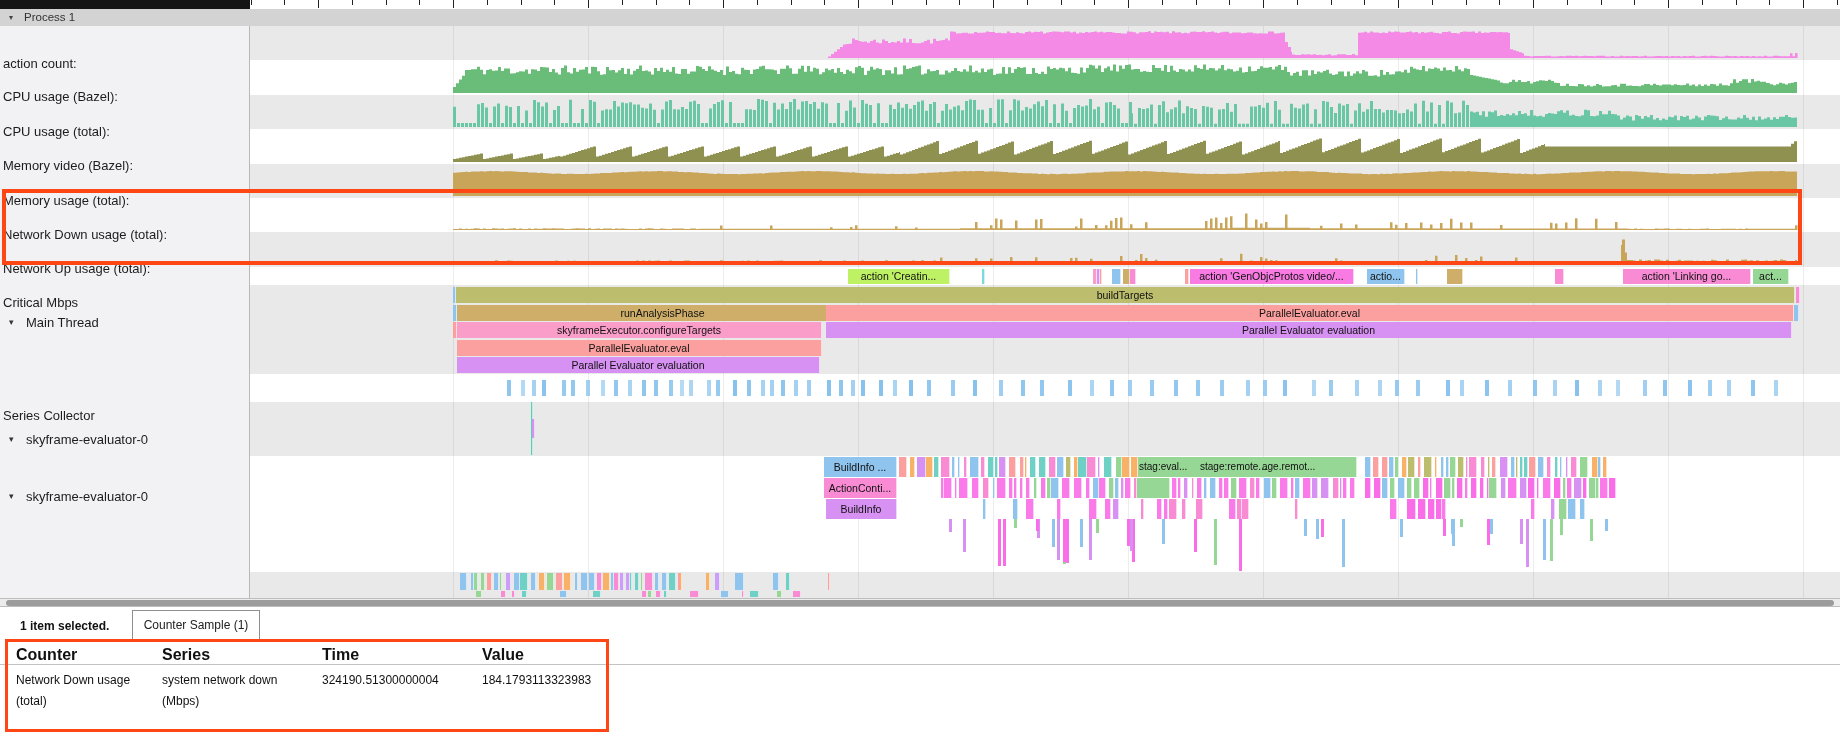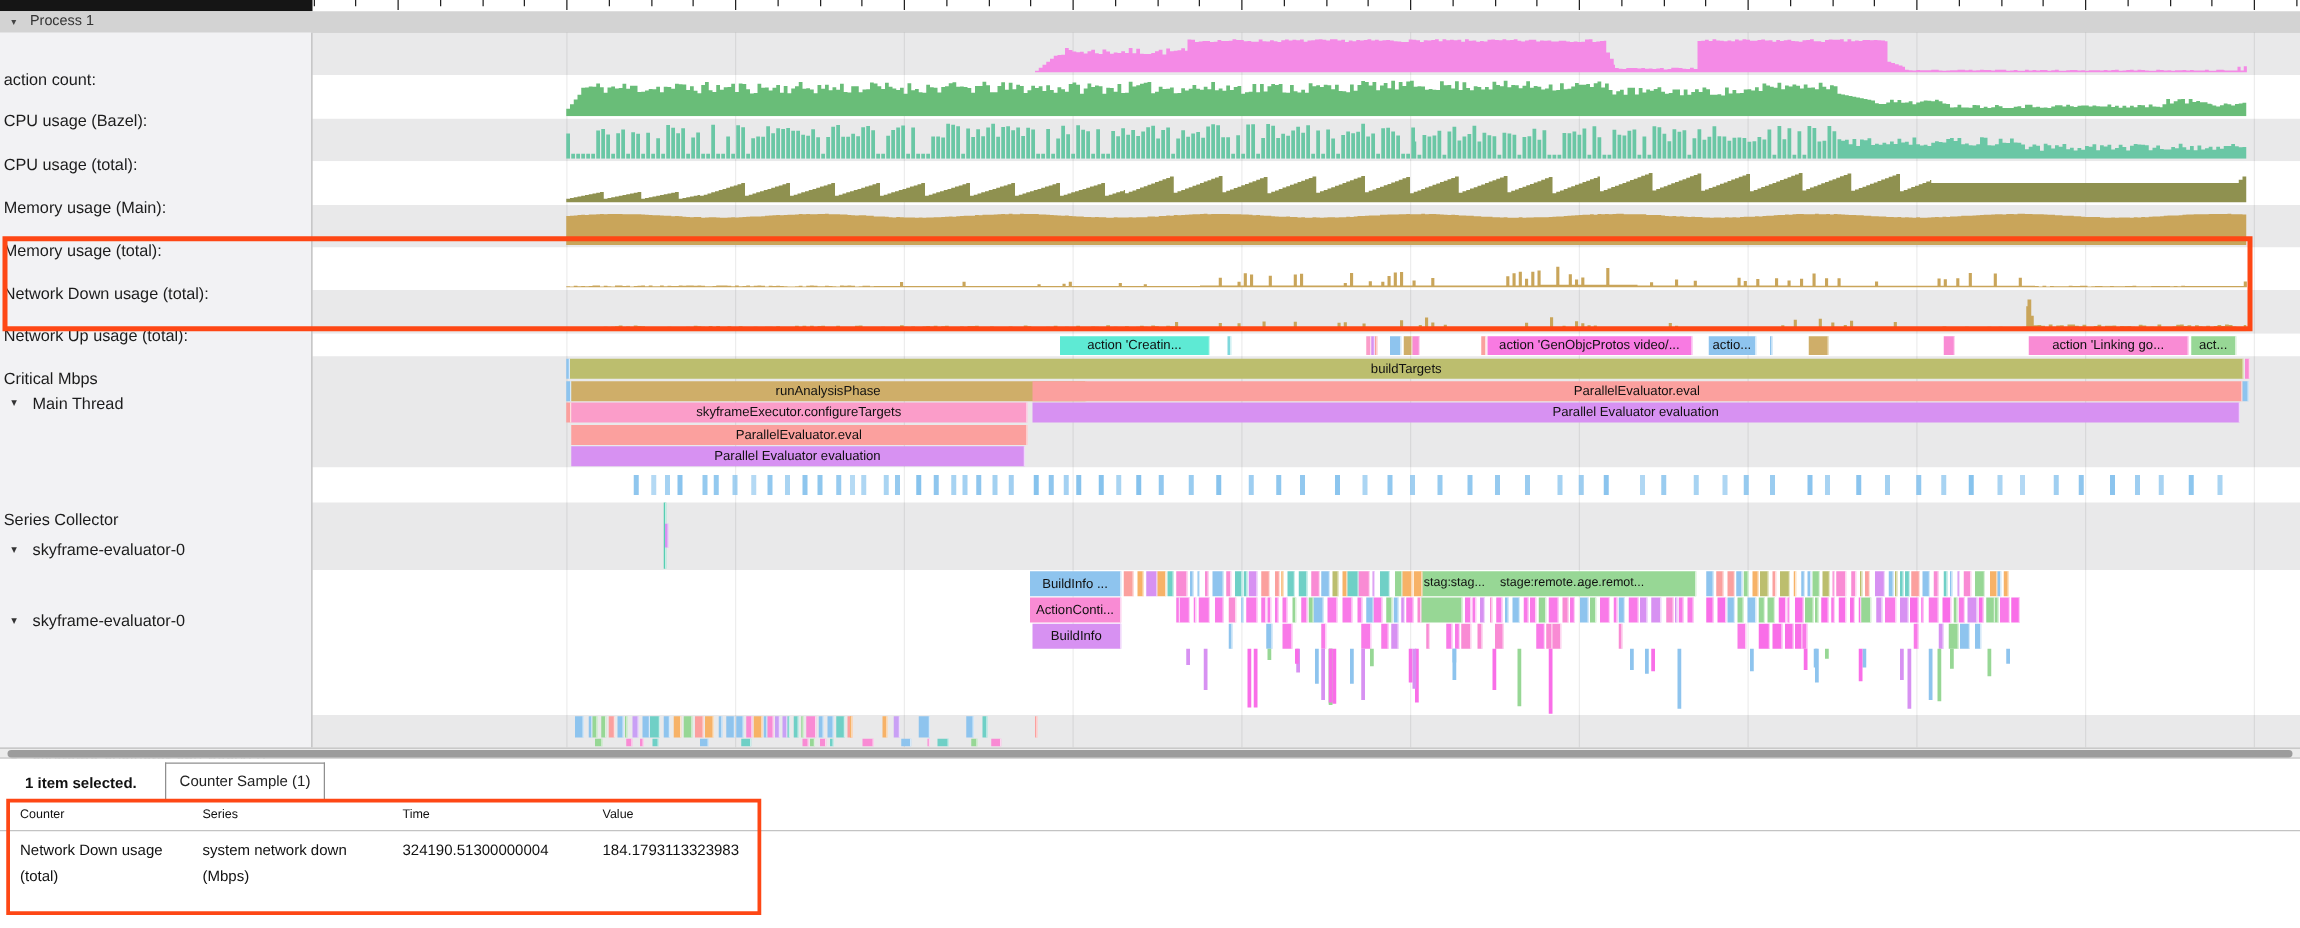--- a/index.html
+++ b/index.html
@@ -22,21 +22,21 @@
   .hlbox{position:absolute;box-sizing:border-box;pointer-events:none;}
   #splitter{position:absolute;left:0;top:598px;width:1840px;height:9px;background:#ececec;
     border-top:1px solid #bdbdbd;border-bottom:1px solid #bdbdbd;box-sizing:border-box;}
   #scroll-thumb{position:absolute;left:6px;top:599.5px;width:1828px;height:6.5px;border-radius:4px;background:#9c9c9c;}
   #bottom-panel{position:absolute;left:0;top:607px;width:1840px;height:135px;background:#fff;}
   #status-text{position:absolute;left:20px;top:12px;font-size:12px;font-weight:bold;color:#111;}
   #detail-tab{position:absolute;left:132px;top:3px;width:128px;height:31px;background:#fff;
     border:1px solid #8f8f8f;border-bottom:none;box-sizing:border-box;text-align:center;
     line-height:29px;font-size:12px;color:#222;}
   #table-header-line{position:absolute;left:0;top:57px;width:1840px;height:1px;background:#c3c3c3;}
-  .th{position:absolute;top:39px;font-size:10px;font-weight:normal;color:#111;}
+  .th{position:absolute;top:39px;font-size:16px;font-weight:bold;color:#111;}
   .td{position:absolute;top:63px;font-size:12px;color:#111;line-height:21px;}
 </style>
 </head>
 <body>
 
 <div id="stage">
   <div id="ruler">
       <div class="tick" style="left: 251px; height: 5px;"></div>
       <div class="tick" style="left: 284px; height: 5px;"></div>
       <div class="tick" style="left: 318px; height: 8px;"></div>
@@ -115,21 +115,21 @@
       <div class="abs" style="left: 1128px; top: 26px; width: 1px; height: 572px; background: rgba(0, 0, 0, 0.07);"></div>
       <div class="abs" style="left: 1263px; top: 26px; width: 1px; height: 572px; background: rgba(0, 0, 0, 0.07);"></div>
       <div class="abs" style="left: 1398px; top: 26px; width: 1px; height: 572px; background: rgba(0, 0, 0, 0.07);"></div>
       <div class="abs" style="left: 1533px; top: 26px; width: 1px; height: 572px; background: rgba(0, 0, 0, 0.07);"></div>
       <div class="abs" style="left: 1668px; top: 26px; width: 1px; height: 572px; background: rgba(0, 0, 0, 0.07);"></div>
       <div class="abs" style="left: 1803px; top: 26px; width: 1px; height: 572px; background: rgba(0, 0, 0, 0.07);"></div>
       <div class="abs" style="left: 0px; top: 26px; width: 250px; height: 572px; background: rgb(242, 242, 244); border-right: 1px solid rgb(185, 185, 185); box-sizing: border-box;">
         <div class="track-label" style="left: 3px; top: 30px;">action count:</div>
         <div class="track-label" style="left: 3px; top: 63px;">CPU usage (Bazel):</div>
         <div class="track-label" style="left: 3px; top: 98px;">CPU usage (total):</div>
-        <div class="track-label" style="left: 3px; top: 132px;">Memory usage (Main):</div>
+        <div class="track-label" style="left: 3px; top: 132px;">Memory video (Bazel):</div>
         <div class="track-label" style="left: 3px; top: 167px;">Memory usage (total):</div>
         <div class="track-label" style="left: 3px; top: 201px;">Network Down usage (total):</div>
         <div class="track-label" style="left: 3px; top: 235px;">Network Up usage (total):</div>
         <div class="track-label" style="left: 3px; top: 269px;">Critical Mbps</div>
         <div class="grp-arrow" style="left: 9px; top: 291px;">▾</div>
         <div class="track-label" style="left: 26px; top: 289px;">Main Thread</div>
         <div class="track-label" style="left: 3px; top: 382px;">Series Collector</div>
         <div class="grp-arrow" style="left: 9px; top: 408px;">▾</div>
         <div class="track-label" style="left: 26px; top: 406px;">skyframe-evaluator-0</div>
         <div class="grp-arrow" style="left: 9px; top: 465px;">▾</div>
@@ -151,21 +151,21 @@
       </svg>
       <svg width="1840" height="29" class="chartsvg" style="top: 167px;">
         <path d="M453,29L453,5.8L456,5.8L456,5.5L459,5.5L459,5.3L462,5.3L462,5.0L465,5.0L465,4.7L468,4.7L468,4.9L471,4.9L471,4.6L474,4.6L474,4.5L477,4.5L477,4.4L480,4.4L480,4.2L483,4.2L483,4.4L486,4.4L486,4.2L489,4.2L489,4.1L492,4.1L492,4.2L495,4.2L495,4.1L498,4.1L498,4.3L501,4.3L501,4.4L504,4.4L504,4.3L507,4.3L507,4.3L510,4.3L510,4.3L513,4.3L513,4.6L516,4.6L516,4.8L519,4.8L519,5.0L522,5.0L522,5.1L525,5.1L525,5.1L528,5.1L528,5.4L531,5.4L531,5.6L534,5.6L534,5.5L537,5.5L537,5.9L540,5.9L540,5.8L543,5.8L543,5.9L546,5.9L546,6.3L549,6.3L549,6.6L552,6.6L552,6.7L555,6.7L555,6.5L558,6.5L558,6.6L561,6.6L561,7.1L564,7.1L564,7.0L567,7.0L567,6.8L570,6.8L570,6.8L573,6.8L573,7.0L576,7.0L576,7.1L579,7.1L579,7.1L582,7.1L582,7.0L585,7.0L585,6.7L588,6.7L588,7.0L591,7.0L591,6.7L594,6.7L594,6.6L597,6.6L597,6.4L600,6.4L600,6.1L603,6.1L603,6.1L606,6.1L606,6.1L609,6.1L609,6.0L612,6.0L612,5.6L615,5.6L615,5.4L618,5.4L618,5.2L621,5.2L621,5.0L624,5.0L624,5.2L627,5.2L627,4.9L630,4.9L630,4.7L633,4.7L633,4.7L636,4.7L636,4.5L639,4.5L639,4.2L642,4.2L642,4.4L645,4.4L645,4.2L648,4.2L648,4.4L651,4.4L651,4.3L654,4.3L654,4.2L657,4.2L657,4.1L660,4.1L660,4.0L663,4.0L663,4.4L666,4.4L666,4.3L669,4.3L669,4.3L672,4.3L672,4.5L675,4.5L675,4.6L678,4.6L678,4.9L681,4.9L681,5.1L684,5.1L684,5.3L687,5.3L687,5.1L690,5.1L690,5.2L693,5.2L693,5.6L696,5.6L696,5.6L699,5.6L699,6.1L702,6.1L702,6.1L705,6.1L705,6.2L708,6.2L708,6.4L711,6.4L711,6.7L714,6.7L714,6.9L717,6.9L717,6.6L720,6.6L720,6.7L723,6.7L723,6.9L726,6.9L726,7.0L729,7.0L729,7.0L732,7.0L732,7.1L735,7.1L735,6.9L738,6.9L738,7.2L741,7.2L741,6.9L744,6.9L744,6.9L747,6.9L747,6.8L750,6.8L750,6.7L753,6.7L753,6.5L756,6.5L756,6.4L759,6.4L759,6.2L762,6.2L762,6.4L765,6.4L765,5.9L768,5.9L768,5.7L771,5.7L771,5.6L774,5.6L774,5.5L777,5.5L777,5.5L780,5.5L780,5.0L783,5.0L783,5.1L786,5.1L786,4.7L789,4.7L789,4.7L792,4.7L792,4.7L795,4.7L795,4.6L798,4.6L798,4.3L801,4.3L801,4.1L804,4.1L804,4.3L807,4.3L807,4.0L810,4.0L810,4.3L813,4.3L813,4.3L816,4.3L816,4.0L819,4.0L819,4.1L822,4.1L822,4.2L825,4.2L825,4.2L828,4.2L828,4.2L831,4.2L831,4.5L834,4.5L834,4.6L837,4.6L837,4.7L840,4.7L840,4.9L843,4.9L843,5.2L846,5.2L846,5.3L849,5.3L849,5.5L852,5.5L852,5.3L855,5.3L855,5.8L858,5.8L858,5.9L861,5.9L861,6.2L864,6.2L864,6.2L867,6.2L867,6.5L870,6.5L870,6.6L873,6.6L873,6.8L876,6.8L876,6.5L879,6.5L879,6.7L882,6.7L882,6.8L885,6.8L885,7.1L888,7.1L888,7.1L891,7.1L891,6.8L894,6.8L894,7.0L897,7.0L897,7.0L900,7.0L900,6.9L903,6.9L903,6.8L906,6.8L906,7.0L909,7.0L909,6.8L912,6.8L912,6.7L915,6.7L915,6.7L918,6.7L918,6.2L921,6.2L921,6.1L924,6.1L924,6.3L927,6.3L927,5.7L930,5.7L930,5.7L933,5.7L933,5.4L936,5.4L936,5.6L939,5.6L939,5.0L942,5.0L942,5.2L945,5.2L945,4.9L948,4.9L948,4.7L951,4.7L951,4.6L954,4.6L954,4.3L957,4.3L957,4.4L960,4.4L960,4.2L963,4.2L963,4.0L966,4.0L966,4.3L969,4.3L969,4.1L972,4.1L972,4.2L975,4.2L975,4.1L978,4.1L978,4.1L981,4.1L981,4.1L984,4.1L984,4.4L987,4.4L987,4.4L990,4.4L990,4.3L993,4.3L993,4.5L996,4.5L996,4.5L999,4.5L999,4.8L1002,4.8L1002,5.1L1005,5.1L1005,5.0L1008,5.0L1008,5.4L1011,5.4L1011,5.5L1014,5.5L1014,5.6L1017,5.6L1017,6.0L1020,6.0L1020,6.1L1023,6.1L1023,6.3L1026,6.3L1026,6.3L1029,6.3L1029,6.2L1032,6.2L1032,6.6L1035,6.6L1035,6.5L1038,6.5L1038,7.0L1041,7.0L1041,6.7L1044,6.7L1044,7.1L1047,7.1L1047,7.2L1050,7.2L1050,6.8L1053,6.8L1053,7.0L1056,7.0L1056,7.2L1059,7.2L1059,7.0L1062,7.0L1062,6.8L1065,6.8L1065,6.7L1068,6.7L1068,6.9L1071,6.9L1071,6.7L1074,6.7L1074,6.7L1077,6.7L1077,6.4L1080,6.4L1080,6.5L1083,6.5L1083,6.2L1086,6.2L1086,5.8L1089,5.8L1089,5.7L1092,5.7L1092,5.6L1095,5.6L1095,5.4L1098,5.4L1098,5.4L1101,5.4L1101,5.3L1104,5.3L1104,4.8L1107,4.8L1107,4.8L1110,4.8L1110,4.5L1113,4.5L1113,4.5L1116,4.5L1116,4.6L1119,4.6L1119,4.4L1122,4.4L1122,4.4L1125,4.4L1125,4.1L1128,4.1L1128,4.3L1131,4.3L1131,4.3L1134,4.3L1134,4.3L1137,4.3L1137,3.9L1140,3.9L1140,4.4L1143,4.4L1143,4.1L1146,4.1L1146,4.2L1149,4.2L1149,4.3L1152,4.3L1152,4.6L1155,4.6L1155,4.8L1158,4.8L1158,4.9L1161,4.9L1161,4.8L1164,4.8L1164,4.9L1167,4.9L1167,5.3L1170,5.3L1170,5.4L1173,5.4L1173,5.5L1176,5.5L1176,5.6L1179,5.6L1179,5.9L1182,5.9L1182,5.9L1185,5.9L1185,6.3L1188,6.3L1188,6.4L1191,6.4L1191,6.4L1194,6.4L1194,6.7L1197,6.7L1197,6.7L1200,6.7L1200,6.9L1203,6.9L1203,6.8L1206,6.8L1206,7.1L1209,7.1L1209,7.1L1212,7.1L1212,7.1L1215,7.1L1215,6.8L1218,6.8L1218,7.1L1221,7.1L1221,6.9L1224,6.9L1224,7.0L1227,7.0L1227,6.8L1230,6.8L1230,6.7L1233,6.7L1233,6.8L1236,6.8L1236,6.7L1239,6.7L1239,6.5L1242,6.5L1242,6.4L1245,6.4L1245,6.1L1248,6.1L1248,6.1L1251,6.1L1251,5.8L1254,5.8L1254,5.5L1257,5.5L1257,5.4L1260,5.4L1260,5.1L1263,5.1L1263,4.9L1266,4.9L1266,4.8L1269,4.8L1269,4.8L1272,4.8L1272,4.4L1275,4.4L1275,4.7L1278,4.7L1278,4.2L1281,4.2L1281,4.4L1284,4.4L1284,4.1L1287,4.1L1287,4.3L1290,4.3L1290,4.1L1293,4.1L1293,4.0L1296,4.0L1296,4.0L1299,4.0L1299,4.4L1302,4.4L1302,4.4L1305,4.4L1305,4.3L1308,4.3L1308,4.3L1311,4.3L1311,4.3L1314,4.3L1314,4.4L1317,4.4L1317,4.9L1320,4.9L1320,5.0L1323,5.0L1323,4.9L1326,4.9L1326,5.0L1329,5.0L1329,5.4L1332,5.4L1332,5.7L1335,5.7L1335,5.9L1338,5.9L1338,5.8L1341,5.8L1341,6.1L1344,6.1L1344,6.0L1347,6.0L1347,6.3L1350,6.3L1350,6.6L1353,6.6L1353,6.4L1356,6.4L1356,6.6L1359,6.6L1359,6.6L1362,6.6L1362,6.9L1365,6.9L1365,7.0L1368,7.0L1368,7.2L1371,7.2L1371,6.9L1374,6.9L1374,6.9L1377,6.9L1377,7.2L1380,7.2L1380,6.8L1383,6.8L1383,7.0L1386,7.0L1386,6.7L1389,6.7L1389,6.9L1392,6.9L1392,6.5L1395,6.5L1395,6.3L1398,6.3L1398,6.4L1401,6.4L1401,6.3L1404,6.3L1404,5.9L1407,5.9L1407,6.1L1410,6.1L1410,5.7L1413,5.7L1413,5.6L1416,5.6L1416,5.6L1419,5.6L1419,5.2L1422,5.2L1422,5.0L1425,5.0L1425,4.9L1428,4.9L1428,4.6L1431,4.6L1431,4.8L1434,4.8L1434,4.4L1437,4.4L1437,4.2L1440,4.2L1440,4.1L1443,4.1L1443,4.3L1446,4.3L1446,4.3L1449,4.3L1449,4.4L1452,4.4L1452,3.9L1455,3.9L1455,4.3L1458,4.3L1458,4.3L1461,4.3L1461,4.2L1464,4.2L1464,4.5L1467,4.5L1467,4.1L1470,4.1L1470,4.4L1473,4.4L1473,4.5L1476,4.5L1476,4.7L1479,4.7L1479,5.0L1482,5.0L1482,5.0L1485,5.0L1485,5.1L1488,5.1L1488,5.2L1491,5.2L1491,5.5L1494,5.5L1494,5.5L1497,5.5L1497,6.0L1500,6.0L1500,6.0L1503,6.0L1503,6.1L1506,6.1L1506,6.1L1509,6.1L1509,6.5L1512,6.5L1512,6.5L1515,6.5L1515,6.7L1518,6.7L1518,6.6L1521,6.6L1521,7.0L1524,7.0L1524,6.8L1527,6.8L1527,6.9L1530,6.9L1530,7.2L1533,7.2L1533,6.8L1536,6.8L1536,7.2L1539,7.2L1539,7.2L1542,7.2L1542,7.0L1545,7.0L1545,6.7L1548,6.7L1548,6.6L1551,6.6L1551,6.7L1554,6.7L1554,6.4L1557,6.4L1557,6.6L1560,6.6L1560,6.2L1563,6.2L1563,6.1L1566,6.1L1566,6.0L1569,6.0L1569,5.6L1572,5.6L1572,5.6L1575,5.6L1575,5.5L1578,5.5L1578,5.4L1581,5.4L1581,5.1L1584,5.1L1584,5.0L1587,5.0L1587,4.7L1590,4.7L1590,4.8L1593,4.8L1593,4.5L1596,4.5L1596,4.3L1599,4.3L1599,4.3L1602,4.3L1602,4.5L1605,4.5L1605,4.1L1608,4.1L1608,4.1L1611,4.1L1611,4.3L1614,4.3L1614,4.0L1617,4.0L1617,4.0L1620,4.0L1620,4.2L1623,4.2L1623,4.2L1626,4.2L1626,4.3L1629,4.3L1629,4.3L1632,4.3L1632,4.4L1635,4.4L1635,4.5L1638,4.5L1638,4.8L1641,4.8L1641,4.8L1644,4.8L1644,5.1L1647,5.1L1647,5.2L1650,5.2L1650,5.6L1653,5.6L1653,5.6L1656,5.6L1656,5.6L1659,5.6L1659,6.0L1662,6.0L1662,6.0L1665,6.0L1665,6.3L1668,6.3L1668,6.5L1671,6.5L1671,6.6L1674,6.6L1674,6.6L1677,6.6L1677,6.6L1680,6.6L1680,7.0L1683,7.0L1683,7.1L1686,7.1L1686,7.1L1689,7.1L1689,6.9L1692,6.9L1692,7.2L1695,7.2L1695,7.0L1698,7.0L1698,7.0L1701,7.0L1701,7.0L1704,7.0L1704,7.1L1707,7.1L1707,6.8L1710,6.8L1710,6.9L1713,6.9L1713,6.5L1716,6.5L1716,6.7L1719,6.7L1719,6.3L1722,6.3L1722,6.2L1725,6.2L1725,6.2L1728,6.2L1728,6.0L1731,6.0L1731,5.5L1734,5.5L1734,5.4L1737,5.4L1737,5.4L1740,5.4L1740,5.3L1743,5.3L1743,5.1L1746,5.1L1746,4.7L1749,4.7L1749,4.6L1752,4.6L1752,4.6L1755,4.6L1755,4.3L1758,4.3L1758,4.3L1761,4.3L1761,4.3L1764,4.3L1764,4.3L1767,4.3L1767,4.2L1770,4.2L1770,4.1L1773,4.1L1773,4.2L1776,4.2L1776,4.2L1779,4.2L1779,4.1L1782,4.1L1782,4.0L1785,4.0L1785,4.4L1788,4.4L1788,4.4L1791,4.4L1791,4.4L1794,4.4L1794,4.5L1797,4.5L1797,29Z" fill="#c9a55a"></path>
       </svg>
       <svg width="1840" height="29" class="chartsvg" style="top: 201px;">
         <path d="M453,29L453,28.0L456,28.0L456,28.1L459,28.1L459,27.6L462,27.6L462,27.9L465,27.9L465,27.8L468,27.8L468,27.9L471,27.9L471,27.7L474,27.7L474,27.3L477,27.3L477,27.4L480,27.4L480,28.1L483,28.1L483,27.5L486,27.5L486,27.9L489,27.9L489,28.1L492,28.1L492,27.3L495,27.3L495,27.4L498,27.4L498,27.7L501,27.7L501,27.5L504,27.5L504,28.1L507,28.1L507,27.7L510,27.7L510,27.6L513,27.6L513,27.3L516,27.3L516,27.9L519,27.9L519,27.4L522,27.4L522,27.9L525,27.9L525,28.0L528,28.0L528,27.4L531,27.4L531,28.0L534,28.0L534,27.5L537,27.5L537,27.8L540,27.8L540,27.7L543,27.7L543,27.3L546,27.3L546,27.5L549,27.5L549,27.4L552,27.4L552,27.3L555,27.3L555,27.6L558,27.6L558,27.4L561,27.4L561,27.5L564,27.5L564,27.9L567,27.9L567,27.9L570,27.9L570,27.7L573,27.7L573,27.4L576,27.4L576,27.3L579,27.3L579,27.4L582,27.4L582,27.6L585,27.6L585,27.9L588,27.9L588,27.3L591,27.3L591,28.0L594,28.0L594,27.8L597,27.8L597,27.4L600,27.4L600,28.0L603,28.0L603,27.5L606,27.5L606,27.4L609,27.4L609,27.5L612,27.5L612,28.1L615,28.1L615,27.6L618,27.6L618,27.7L621,27.7L621,27.5L624,27.5L624,27.8L627,27.8L627,27.9L630,27.9L630,28.1L633,28.1L633,28.1L636,28.1L636,28.0L639,28.0L639,27.6L642,27.6L642,28.1L645,28.1L645,27.6L648,27.6L648,27.3L651,27.3L651,27.5L654,27.5L654,28.0L657,28.0L657,28.0L660,28.0L660,27.5L663,27.5L663,27.7L666,27.7L666,27.9L669,27.9L669,28.1L672,28.1L672,27.4L675,27.4L675,27.5L678,27.5L678,27.4L681,27.4L681,27.5L684,27.5L684,28.1L687,28.1L687,28.0L690,28.0L690,27.6L693,27.6L693,27.6L696,27.6L696,27.9L699,27.9L699,27.8L700,27.8L700,29ZM700,29L700,27.8L960,27.8L960,29ZM720,29L720,24.6L722.5,24.6L722.5,29ZM770,29L770,24.4L772.5,24.4L772.5,29ZM830,29L830,26.3L832.5,26.3L832.5,29ZM850,29L850,25.9L852.5,25.9L852.5,29ZM855,29L855,24.3L857.5,24.3L857.5,29ZM895,29L895,25.3L897.5,25.3L897.5,29ZM915,29L915,26.4L917.5,26.4L917.5,29ZM960,29L960,27.3L1230,27.3L1230,29ZM975,29L975,21.1L977.5,21.1L977.5,29ZM990,29L990,24.3L992.5,24.3L992.5,29ZM995,29L995,17.6L997.5,17.6L997.5,29ZM1000,29L1000,18.6L1002.5,18.6L1002.5,29ZM1015,29L1015,19.5L1017.5,19.5L1017.5,29ZM1035,29L1035,18.6L1037.5,18.6L1037.5,29ZM1040,29L1040,18.0L1042.5,18.0L1042.5,29ZM1075,29L1075,25.4L1077.5,25.4L1077.5,29ZM1080,29L1080,17.4L1082.5,17.4L1082.5,29ZM1095,29L1095,23.9L1097.5,23.9L1097.5,29ZM1105,29L1105,24.3L1107.5,24.3L1107.5,29ZM1110,29L1110,19.8L1112.5,19.8L1112.5,29ZM1115,29L1115,16.9L1117.5,16.9L1117.5,29ZM1120,29L1120,16.6L1122.5,16.6L1122.5,29ZM1130,29L1130,23.3L1132.5,23.3L1132.5,29ZM1145,29L1145,21.3L1147.5,21.3L1147.5,29ZM1205,29L1205,20.0L1207.5,20.0L1207.5,29ZM1210,29L1210,17.6L1212.5,17.6L1212.5,29ZM1215,29L1215,16.4L1217.5,16.4L1217.5,29ZM1220,29L1220,22.0L1222.5,22.0L1222.5,29ZM1225,29L1225,16.4L1227.5,16.4L1227.5,29ZM1230,29L1230,26.7L1310,26.7L1310,29ZM1230,29L1230,15.3L1232.5,15.3L1232.5,29ZM1245,29L1245,12.4L1247.5,12.4L1247.5,29ZM1255,29L1255,18.4L1257.5,18.4L1257.5,29ZM1260,29L1260,22.6L1262.5,22.6L1262.5,29ZM1265,29L1265,20.9L1267.5,20.9L1267.5,29ZM1285,29L1285,13.4L1287.5,13.4L1287.5,29ZM1310,29L1310,27.3L1430,27.3L1430,29ZM1320,29L1320,24.8L1322.5,24.8L1322.5,29ZM1340,29L1340,22.5L1342.5,22.5L1342.5,29ZM1355,29L1355,23.6L1357.5,23.6L1357.5,29ZM1390,29L1390,21.2L1392.5,21.2L1392.5,29ZM1395,29L1395,23.8L1397.5,23.8L1397.5,29ZM1405,29L1405,22.1L1407.5,22.1L1407.5,29ZM1420,29L1420,21.5L1422.5,21.5L1422.5,29ZM1430,29L1430,27.6L1560,27.6L1560,29ZM1430,29L1430,23.4L1432.5,23.4L1432.5,29ZM1440,29L1440,21.9L1442.5,21.9L1442.5,29ZM1450,29L1450,17.7L1452.5,17.7L1452.5,29ZM1460,29L1460,21.6L1462.5,21.6L1462.5,29ZM1470,29L1470,21.5L1472.5,21.5L1472.5,29ZM1500,29L1500,24.1L1502.5,24.1L1502.5,29ZM1550,29L1550,21.7L1552.5,21.7L1552.5,29ZM1555,29L1555,22.4L1557.5,22.4L1557.5,29ZM1560,29L1560,27.6L1625,27.6L1625,29ZM1565,29L1565,21.5L1567.5,21.5L1567.5,29ZM1575,29L1575,17.3L1577.5,17.3L1577.5,29ZM1595,29L1595,17.7L1597.5,17.7L1597.5,29ZM1615,29L1615,21.1L1617.5,21.1L1617.5,29ZM1625,29L1625,27.6L1628,27.6L1628,27.8L1631,27.8L1631,28.1L1634,28.1L1634,27.6L1637,27.6L1637,28.1L1640,28.1L1640,27.8L1643,27.8L1643,27.9L1646,27.9L1646,27.9L1649,27.9L1649,28.0L1652,28.0L1652,27.9L1655,27.9L1655,27.6L1658,27.6L1658,27.8L1661,27.8L1661,27.7L1664,27.7L1664,27.6L1667,27.6L1667,27.6L1670,27.6L1670,28.1L1673,28.1L1673,27.9L1676,27.9L1676,27.7L1679,27.7L1679,27.7L1682,27.7L1682,27.9L1685,27.9L1685,27.9L1688,27.9L1688,27.7L1691,27.7L1691,27.9L1694,27.9L1694,28.0L1697,28.0L1697,28.0L1700,28.0L1700,27.7L1703,27.7L1703,27.8L1706,27.8L1706,27.6L1709,27.6L1709,27.9L1712,27.9L1712,28.0L1715,28.0L1715,27.9L1718,27.9L1718,28.0L1721,28.0L1721,27.8L1724,27.8L1724,27.8L1727,27.8L1727,27.8L1730,27.8L1730,27.7L1733,27.7L1733,27.7L1736,27.7L1736,28.0L1739,28.0L1739,27.7L1742,27.7L1742,27.9L1745,27.9L1745,27.6L1748,27.6L1748,27.8L1750,27.8L1750,29ZM1750,29L1750,27.8L1797,27.8L1797,29ZM1795,29L1795,24.2L1797.5,24.2L1797.5,29Z" fill="#c9a55a"></path>
       </svg>
       <svg width="1840" height="30" class="chartsvg" style="top: 235px;">
         <path d="M453,30L453,27.6L456,27.6L456,27.7L459,27.7L459,27.3L462,27.3L462,27.5L465,27.5L465,27.0L468,27.0L468,27.2L471,27.2L471,27.1L474,27.1L474,27.2L477,27.2L477,27.5L480,27.5L480,28.1L483,28.1L483,26.3L486,26.3L486,28.2L489,28.2L489,26.4L492,26.4L492,26.0L495,26.0L495,25.3L498,25.3L498,26.7L501,26.7L501,26.1L504,26.1L504,28.0L507,28.0L507,25.4L510,25.4L510,25.7L513,25.7L513,25.9L516,25.9L516,27.4L519,27.4L519,26.5L522,26.5L522,27.9L525,27.9L525,27.3L528,27.3L528,27.9L531,27.9L531,28.0L534,28.0L534,26.4L537,26.4L537,27.4L540,27.4L540,27.2L543,27.2L543,27.7L546,27.7L546,27.3L549,27.3L549,26.3L552,26.3L552,27.3L555,27.3L555,25.6L558,25.6L558,26.0L561,26.0L561,26.3L564,26.3L564,27.2L567,27.2L567,25.7L570,25.7L570,26.6L573,26.6L573,25.8L576,25.8L576,28.0L579,28.0L579,27.9L582,27.9L582,25.9L585,25.9L585,27.3L588,27.3L588,28.1L591,28.1L591,26.0L594,26.0L594,26.9L597,26.9L597,27.6L600,27.6L600,27.7L603,27.7L603,26.4L606,26.4L606,27.5L609,27.5L609,27.4L612,27.4L612,26.3L615,26.3L615,26.4L618,26.4L618,27.9L621,27.9L621,26.0L624,26.0L624,26.5L627,26.5L627,26.8L630,26.8L630,26.8L633,26.8L633,27.6L636,27.6L636,25.6L639,25.6L639,27.8L642,27.8L642,25.5L645,25.5L645,27.3L648,27.3L648,25.6L651,25.6L651,27.3L654,27.3L654,25.8L657,25.8L657,25.6L660,25.6L660,27.0L663,27.0L663,26.8L666,26.8L666,26.9L669,26.9L669,25.5L672,25.5L672,27.4L675,27.4L675,26.9L678,26.9L678,27.6L681,27.6L681,27.1L684,27.1L684,25.5L687,25.5L687,25.4L690,25.4L690,26.7L693,26.7L693,27.0L696,27.0L696,28.0L699,28.0L699,27.9L702,27.9L702,26.9L705,26.9L705,26.4L708,26.4L708,26.9L711,26.9L711,26.5L714,26.5L714,27.5L717,27.5L717,27.5L720,27.5L720,25.2L723,25.2L723,26.3L726,26.3L726,27.7L729,27.7L729,26.2L732,26.2L732,27.0L735,27.0L735,26.9L738,26.9L738,26.2L741,26.2L741,25.7L744,25.7L744,26.4L747,26.4L747,25.5L750,25.5L750,26.8L753,26.8L753,26.0L756,26.0L756,25.6L759,25.6L759,27.4L762,27.4L762,27.8L765,27.8L765,26.5L768,26.5L768,26.2L771,26.2L771,27.3L774,27.3L774,25.7L777,25.7L777,25.7L780,25.7L780,25.5L783,25.5L783,26.9L786,26.9L786,27.5L789,27.5L789,26.6L792,26.6L792,26.2L795,26.2L795,27.7L798,27.7L798,26.6L801,26.6L801,27.5L804,27.5L804,27.2L807,27.2L807,26.1L810,26.1L810,27.6L813,27.6L813,26.5L816,26.5L816,27.3L819,27.3L819,25.3L822,25.3L822,25.9L825,25.9L825,27.8L828,27.8L828,26.5L831,26.5L831,28.2L834,28.2L834,26.5L837,26.5L837,26.4L840,26.4L840,27.1L843,27.1L843,25.6L846,25.6L846,26.9L849,26.9L849,28.2L852,28.2L852,26.4L855,26.4L855,27.4L858,27.4L858,27.4L861,27.4L861,25.6L864,25.6L864,27.3L867,27.3L867,27.3L870,27.3L870,27.4L873,27.4L873,26.2L876,26.2L876,26.4L879,26.4L879,26.6L882,26.6L882,27.9L885,27.9L885,25.2L888,25.2L888,26.5L891,26.5L891,26.3L894,26.3L894,26.5L897,26.5L897,27.8L900,27.8L900,25.9L903,25.9L903,27.9L906,27.9L906,27.8L909,27.8L909,26.3L912,26.3L912,25.5L915,25.5L915,26.4L918,26.4L918,27.5L921,27.5L921,25.3L924,25.3L924,25.9L927,25.9L927,26.6L930,26.6L930,26.6L933,26.6L933,25.5L936,25.5L936,26.0L939,26.0L939,25.9L940,25.9L940,30ZM940,30L940,27.0L1450,27.0L1450,30ZM940,30L940,22.5L942.5,22.5L942.5,30ZM975,30L975,23.3L977.5,23.3L977.5,30ZM990,30L990,23.6L992.5,23.6L992.5,30ZM1010,30L1010,22.1L1012.5,22.1L1012.5,30ZM1035,30L1035,22.3L1037.5,22.3L1037.5,30ZM1070,30L1070,23.1L1072.5,23.1L1072.5,30ZM1075,30L1075,22.7L1077.5,22.7L1077.5,30ZM1090,30L1090,23.8L1092.5,23.8L1092.5,30ZM1120,30L1120,21.1L1122.5,21.1L1122.5,30ZM1135,30L1135,24.9L1137.5,24.9L1137.5,30ZM1140,30L1140,19.0L1142.5,19.0L1142.5,30ZM1145,30L1145,22.9L1147.5,22.9L1147.5,30ZM1155,30L1155,24.8L1157.5,24.8L1157.5,30ZM1220,30L1220,23.2L1222.5,23.2L1222.5,30ZM1240,30L1240,18.7L1242.5,18.7L1242.5,30ZM1250,30L1250,25.5L1252.5,25.5L1252.5,30ZM1260,30L1260,22.0L1262.5,22.0L1262.5,30ZM1265,30L1265,23.6L1267.5,23.6L1267.5,30ZM1270,30L1270,25.1L1272.5,25.1L1272.5,30ZM1275,30L1275,25.3L1277.5,25.3L1277.5,30ZM1335,30L1335,23.3L1337.5,23.3L1337.5,30ZM1340,30L1340,25.5L1342.5,25.5L1342.5,30ZM1425,30L1425,25.1L1427.5,25.1L1427.5,30ZM1435,30L1435,20.7L1437.5,20.7L1437.5,30ZM1450,30L1450,27.6L1545,27.6L1545,30ZM1455,30L1455,20.0L1457.5,20.0L1457.5,30ZM1465,30L1465,22.9L1467.5,22.9L1467.5,30ZM1475,30L1475,25.0L1477.5,25.0L1477.5,30ZM1480,30L1480,21.5L1482.5,21.5L1482.5,30ZM1515,30L1515,22.6L1517.5,22.6L1517.5,30ZM1545,30L1545,27.9L1548,27.9L1548,27.1L1551,27.1L1551,26.9L1554,26.9L1554,26.1L1557,26.1L1557,27.2L1560,27.2L1560,27.4L1563,27.4L1563,27.0L1566,27.0L1566,28.1L1569,28.1L1569,27.9L1572,27.9L1572,26.4L1575,26.4L1575,28.0L1578,28.0L1578,28.1L1581,28.1L1581,27.5L1584,27.5L1584,28.0L1587,28.0L1587,27.7L1590,27.7L1590,26.4L1593,26.4L1593,27.7L1596,27.7L1596,27.8L1599,27.8L1599,26.4L1602,26.4L1602,26.7L1605,26.7L1605,27.7L1608,27.7L1608,27.1L1611,27.1L1611,28.1L1614,28.1L1614,27.8L1617,27.8L1617,27.6L1618,27.6L1618,30ZM1618,30L1618,26.4L1621,26.4L1621,10.0L1622,10.0L1622,30ZM1622,30L1622,4.5L1625,4.5L1625,17.6L1627,17.6L1627,30ZM1627,30L1627,25.1L1630,25.1L1630,25.0L1633,25.0L1633,25.6L1636,25.6L1636,27.4L1639,27.4L1639,24.6L1642,24.6L1642,27.4L1645,27.4L1645,25.4L1648,25.4L1648,25.1L1651,25.1L1651,27.3L1654,27.3L1654,24.6L1657,24.6L1657,24.6L1660,24.6L1660,25.6L1663,25.6L1663,26.3L1666,26.3L1666,24.7L1669,24.7L1669,27.8L1672,27.8L1672,27.7L1675,27.7L1675,25.8L1678,25.8L1678,24.7L1681,24.7L1681,27.4L1684,27.4L1684,25.6L1687,25.6L1687,25.5L1690,25.5L1690,25.4L1693,25.4L1693,26.9L1696,26.9L1696,25.7L1699,25.7L1699,26.0L1702,26.0L1702,25.8L1705,25.8L1705,26.4L1708,26.4L1708,26.7L1711,26.7L1711,24.8L1714,24.8L1714,25.3L1717,25.3L1717,26.7L1720,26.7L1720,26.4L1723,26.4L1723,27.6L1726,27.6L1726,24.6L1729,24.6L1729,26.9L1732,26.9L1732,26.7L1735,26.7L1735,27.7L1738,27.7L1738,26.2L1741,26.2L1741,24.8L1744,24.8L1744,24.6L1747,24.6L1747,25.7L1750,25.7L1750,25.2L1753,25.2L1753,27.1L1756,27.1L1756,25.2L1759,25.2L1759,25.9L1762,25.9L1762,26.4L1765,26.4L1765,25.6L1768,25.6L1768,26.8L1771,26.8L1771,25.7L1774,25.7L1774,25.0L1777,25.0L1777,25.8L1780,25.8L1780,24.6L1783,24.6L1783,24.9L1786,24.9L1786,26.1L1789,26.1L1789,27.4L1792,27.4L1792,27.6L1795,27.6L1795,24.9L1797,24.9L1797,30Z" fill="#c9a55a"></path>
       </svg>
-      <div class="slice" style="left: 848px; top: 269px; width: 120px; height: 15px; background: #5eead4; line-height: 15px;">action 'Creatin...</div>
+      <div class="slice" style="left: 848px; top: 269px; width: 102px; height: 15px; background: #bef264; line-height: 15px;">action 'Creatin...</div>
       <div class="slice" style="left: 982px; top: 269px; width: 3px; height: 15px; background: rgb(127, 216, 220); line-height: 15px;"></div>
       <div class="slice" style="left: 1093px; top: 269px; width: 4px; height: 15px; background: rgb(251, 157, 201); line-height: 15px;"></div>
       <div class="slice" style="left: 1097px; top: 269px; width: 3px; height: 15px; background: rgb(215, 145, 242); line-height: 15px;"></div>
       <div class="slice" style="left: 1100px; top: 269px; width: 2px; height: 15px; background: rgb(251, 160, 158); line-height: 15px;"></div>
       <div class="slice" style="left: 1112px; top: 269px; width: 9px; height: 15px; background: rgb(142, 196, 238); line-height: 15px;"></div>
       <div class="slice" style="left: 1123px; top: 269px; width: 7px; height: 15px; background: rgb(207, 174, 105); line-height: 15px;"></div>
       <div class="slice" style="left: 1130px; top: 269px; width: 6px; height: 15px; background: rgb(249, 139, 212); line-height: 15px;"></div>
       <div class="slice" style="left: 1185px; top: 269px; width: 4px; height: 15px; background: rgb(251, 160, 158); line-height: 15px;"></div>
       <div class="slice" style="left: 1190px; top: 269px; width: 164px; height: 15px; background: rgb(248, 122, 226); line-height: 15px;">action 'GenObjcProtos video/...</div>
       <div class="slice" style="left: 1367px; top: 269px; width: 38px; height: 15px; background: rgb(142, 196, 238); line-height: 15px;">actio...</div>
@@ -186,21 +186,21 @@
       <div class="slice" style="left: 826px; top: 322px; width: 966px; height: 16px; background: rgb(215, 145, 242); line-height: 16px;">Parallel Evaluator evaluation</div>
       <div class="slice" style="left: 457px; top: 339.5px; width: 365px; height: 16px; background: rgb(251, 160, 158); line-height: 16px;">ParallelEvaluator.eval</div>
       <div class="slice" style="left: 457px; top: 357px; width: 363px; height: 16px; background: rgb(215, 145, 242); line-height: 16px;">Parallel Evaluator evaluation</div>
       <div class="slice" style="left: 531px; top: 402px; width: 2px; height: 53px; background: rgb(86, 207, 178); line-height: 53px;"></div>
       <div class="slice" style="left: 532px; top: 419px; width: 3px; height: 19px; background: rgb(215, 145, 242); line-height: 19px;"></div>
       <div class="slice" style="left: 824px; top: 457px; width: 73px; height: 20px; background: rgb(142, 196, 238); line-height: 20px;">BuildInfo ...</div>
       <div class="slice" style="left: 1137px; top: 457px; width: 220px; height: 20px; background: rgb(151, 215, 149); line-height: 20px;"></div>
       <div class="slice" style="left: 824px; top: 478px; width: 73px; height: 20px; background: rgb(249, 139, 212); line-height: 20px;">ActionConti...</div>
       <div class="slice" style="left: 1137px; top: 478px; width: 33px; height: 20px; background: rgb(151, 215, 149); line-height: 20px;"></div>
       <div class="slice" style="left: 826px; top: 499px; width: 71px; height: 20px; background: rgb(215, 145, 242); line-height: 20px;">BuildInfo</div>
-      <div class="stage-lbl" style="left: 1139px; top: 461px;">stag:stag...</div>
+      <div class="stage-lbl" style="left: 1139px; top: 461px;">stag:eval...</div>
       <div class="stage-lbl" style="left: 1200px; top: 461px;">stage:remote...</div>
       <div class="stage-lbl" style="left: 1262px; top: 461px;">age.remot...</div>
       <div class="abs" style="left: 507px; top: 380px; width: 3.5px; height: 16px; background: rgb(134, 194, 237); opacity: 0.93;"></div>
       <div class="abs" style="left: 521px; top: 380px; width: 3.5px; height: 16px; background: rgb(134, 194, 237); opacity: 0.62;"></div>
       <div class="abs" style="left: 532px; top: 380px; width: 3.5px; height: 16px; background: rgb(134, 194, 237); opacity: 0.74;"></div>
       <div class="abs" style="left: 542px; top: 380px; width: 3.5px; height: 16px; background: rgb(134, 194, 237); opacity: 0.97;"></div>
       <div class="abs" style="left: 562px; top: 380px; width: 3.5px; height: 16px; background: rgb(134, 194, 237); opacity: 0.87;"></div>
       <div class="abs" style="left: 571px; top: 380px; width: 3.5px; height: 16px; background: rgb(134, 194, 237); opacity: 0.89;"></div>
       <div class="abs" style="left: 586px; top: 380px; width: 3.5px; height: 16px; background: rgb(134, 194, 237); opacity: 0.77;"></div>
       <div class="abs" style="left: 601px; top: 380px; width: 3.5px; height: 16px; background: rgb(134, 194, 237); opacity: 0.62;"></div>

